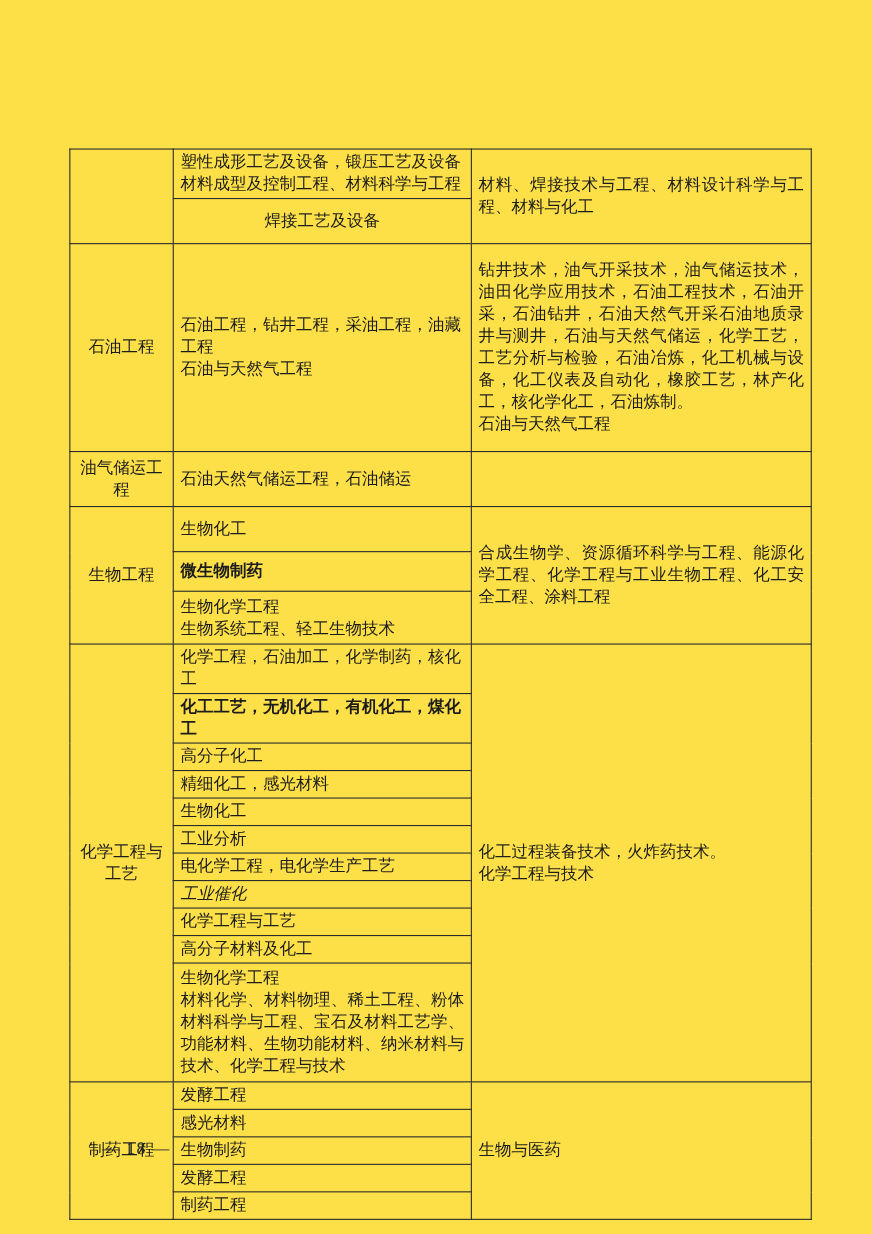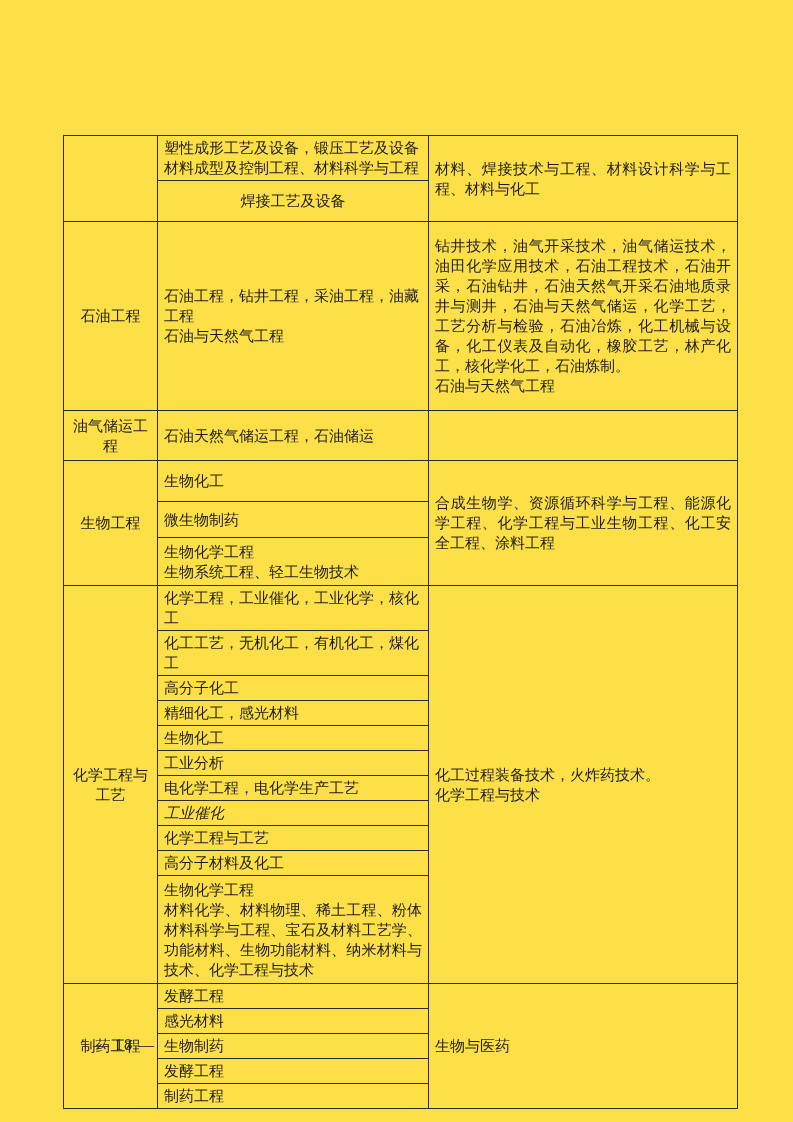--- a/index.html
+++ b/index.html
@@ -57,24 +57,24 @@
     padding-top: 3px;
   }
   td.r4c-cell { line-height: 21px; }
 
   
   tr.r1a { height: 43px; }
   tr.r1b { height: 41px; text-align: center; }
   tr.r2  { height: 189px; }
   tr.r3  { height: 50px; margin-top: 12px; }
   tr.r4a { height: 41px; }
-  tr.r4b { height: 36px; }
+  tr.r4b { height: 36px; font-weight: bold; }
   tr.r4c { height: 48px; }
   tr.r5a { height: 29px; }
-  tr.r5b { height: 20px; }
+  tr.r5b { height: 20px; font-weight: bold; }
   tr.r5c { height: 20px; }
   tr.r5d { height: 21px; }
   tr.r5e { height: 20px; }
   tr.r5f { height: 25px; }
   tr.r5g { height: 25px; margin-top: 44px; }
   tr.r5h { height: 21px; font-style: italic; }
   tr.r5i { height: 24px; }
   tr.r5j { height: 21px; }
   tr.r5k { height: 108px; }
   tr.r6  { height: 22px; }
@@ -134,21 +134,21 @@
       <tr class="r4b">
         <td>微生物制药</td>
       </tr>
       <tr class="r4c">
         <td class="pre r4c-cell">生物化学工程
 生物系统工程、轻工生物技术</td>
       </tr>
 
       <tr class="r5a">
         <td rowspan="11" class="label">化学工程与工艺</td>
-        <td>化学工程，工业催化，工业化学，核化工</td>
+        <td>化学工程，石油加工，化学制药，核化工</td>
         <td rowspan="11" class="pre rcell">化工过程装备技术，火炸药技术。
 化学工程与技术</td>
       </tr>
       <tr class="r5b">
           <td>化工工艺，无机化工，有机化工，煤化工</td>
         </tr>
       <tr class="r5c">
           <td>高分子化工</td>
         </tr>
       <tr class="r5d">

